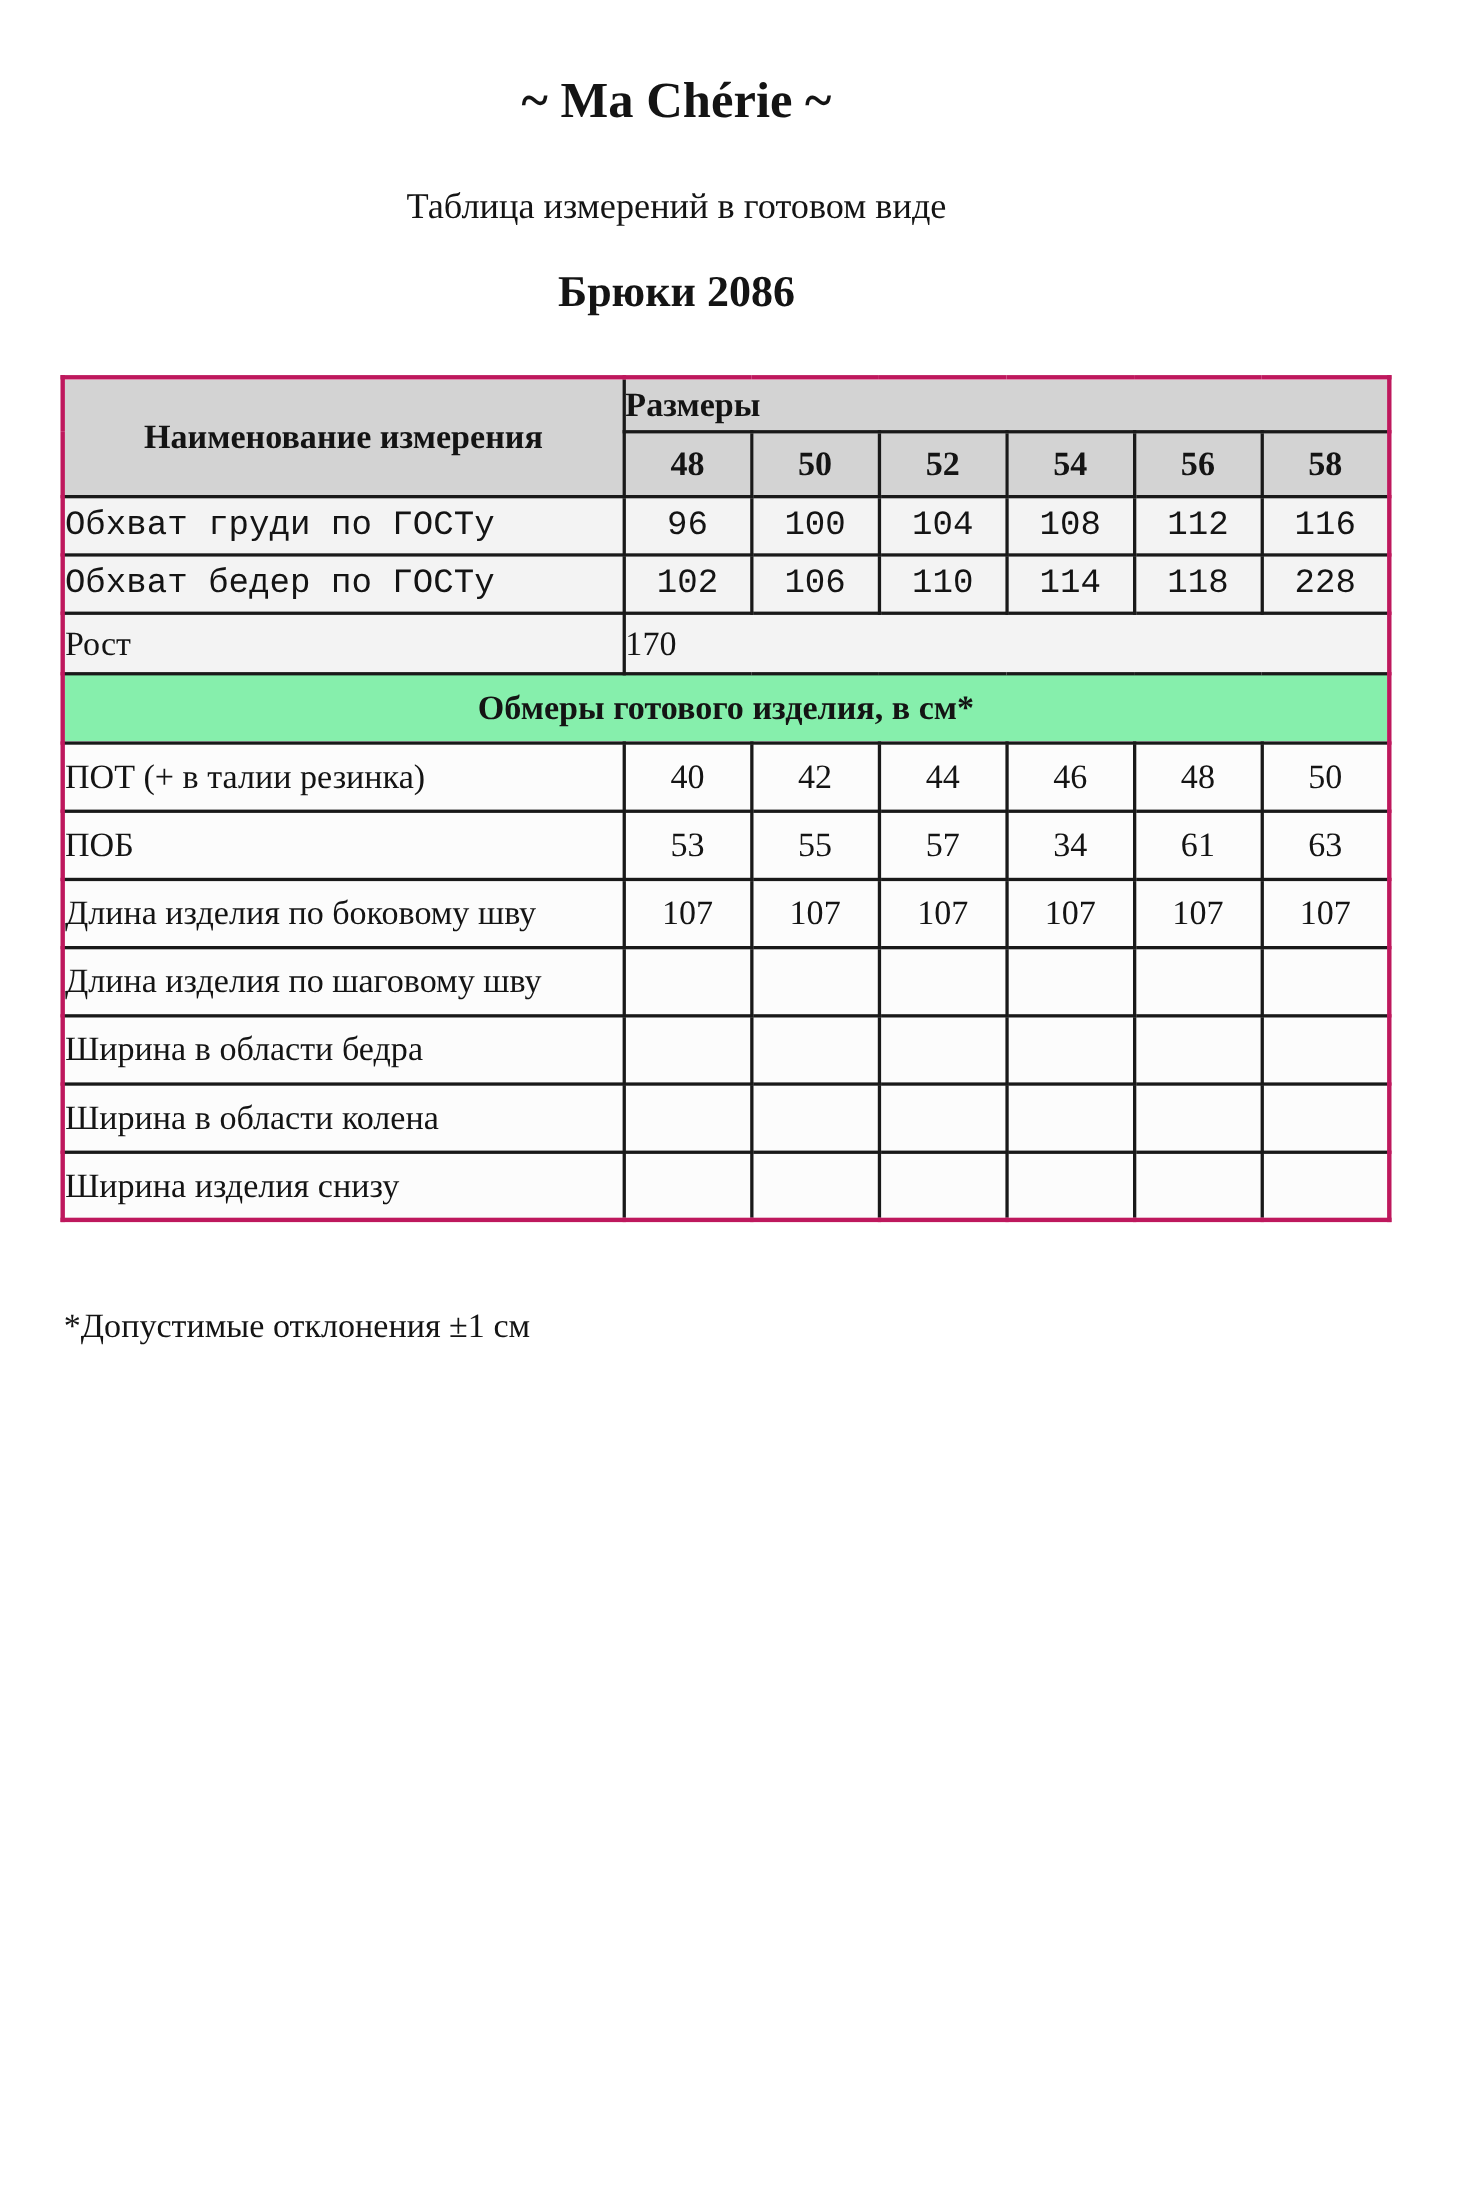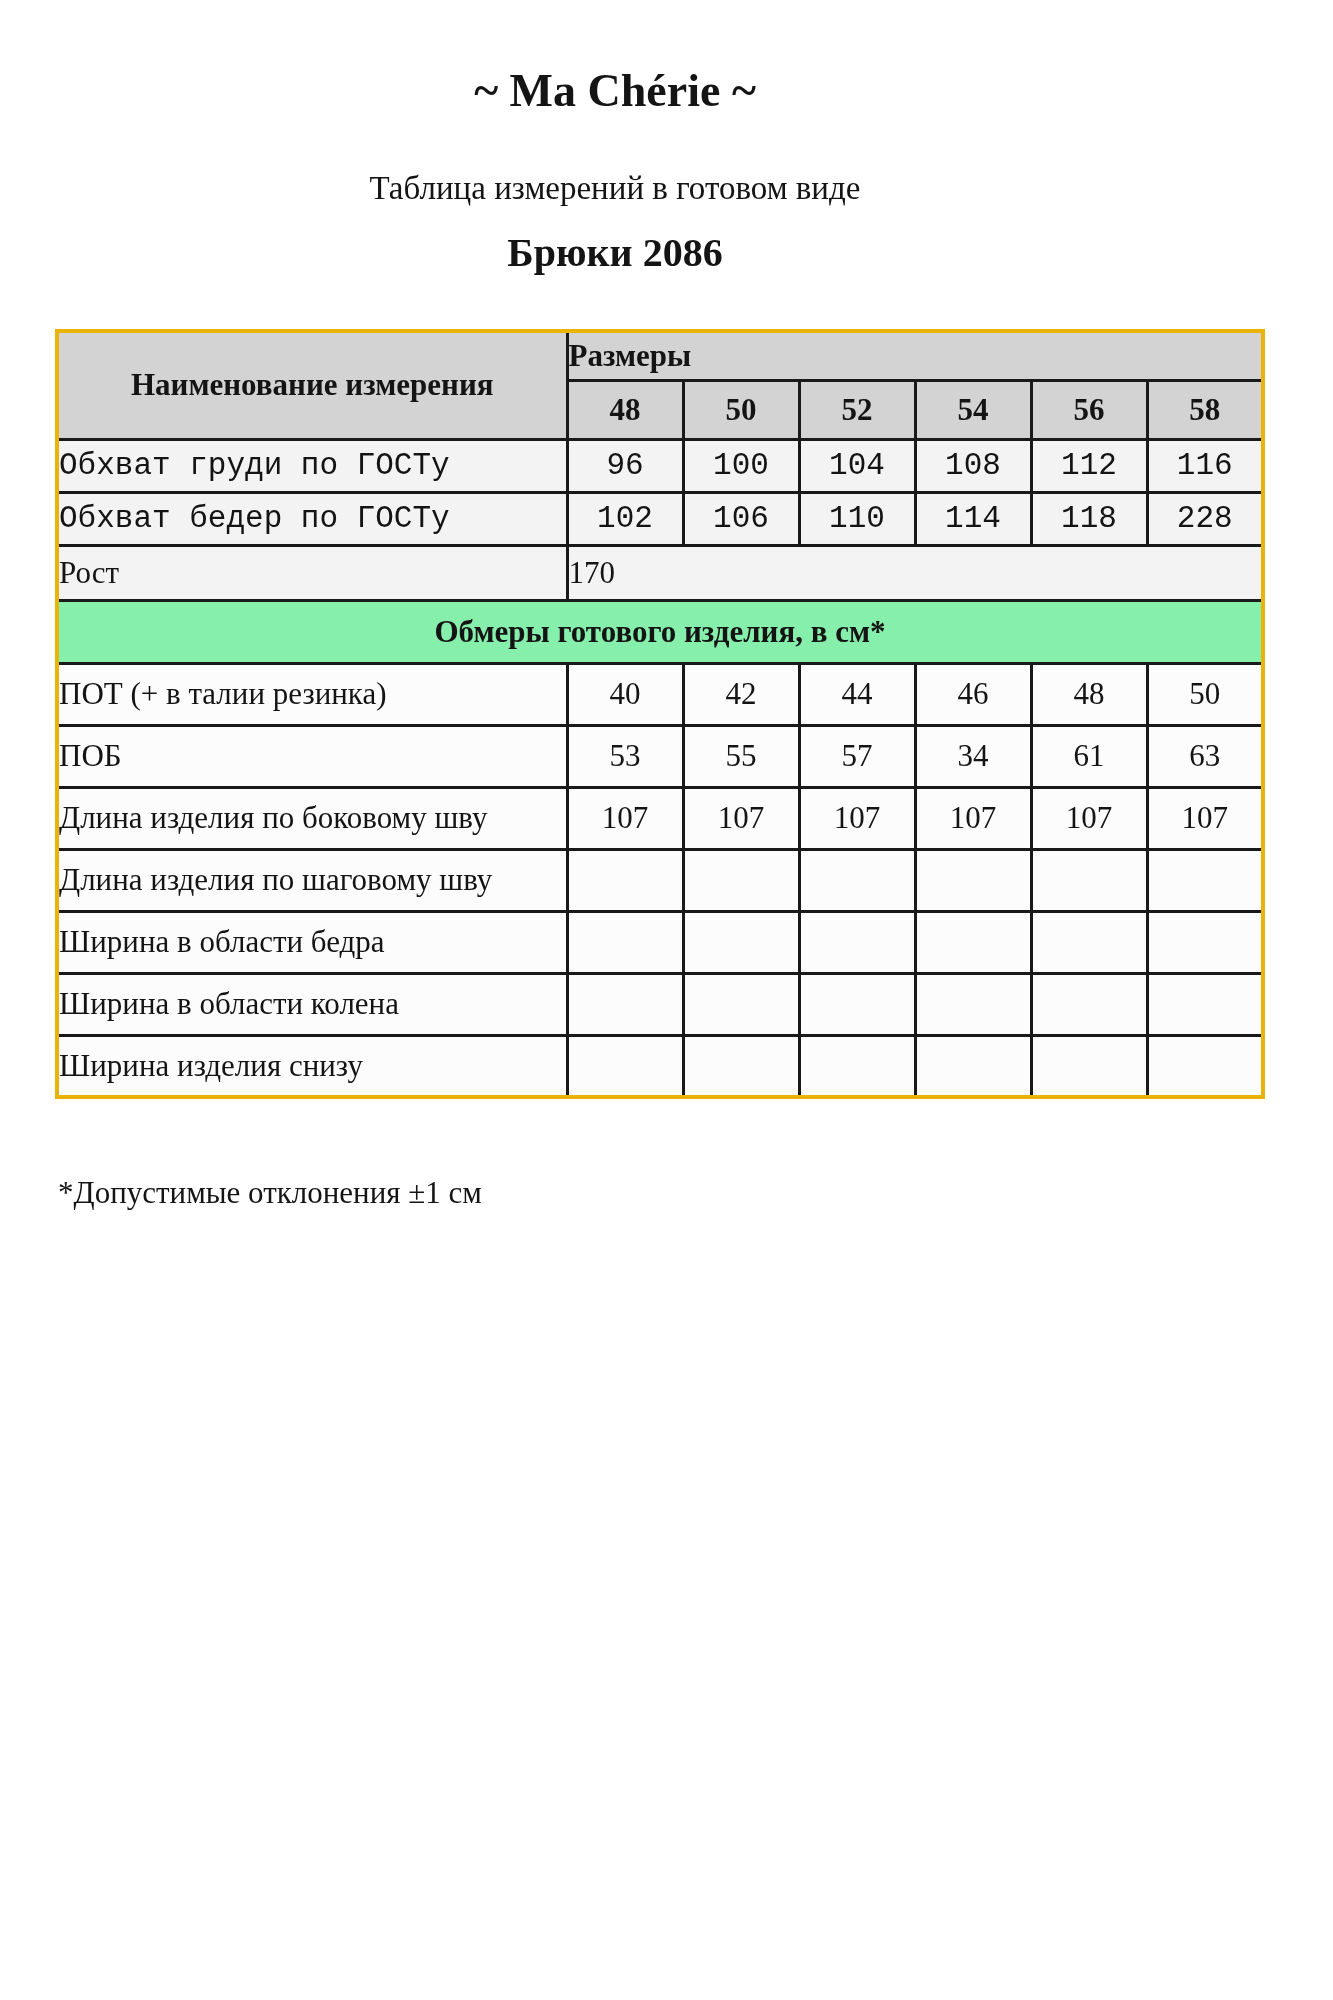--- a/index.html
+++ b/index.html
@@ -14,29 +14,29 @@
   .header-block { width: 1230px; margin: 0; text-align: center; }
   .brand-title {
     margin: 68px 0 0 0;
     font-size: 46px; line-height: 1.0; font-weight: bold;
   }
   .page-subtitle {
     margin: 58px 0 0 0;
     font-size: 33px; line-height: 1.0; font-weight: normal;
   }
   .product-title {
-    margin: 28px 0 0 0;
+    margin: 40px 0 0 0;
     font-size: 40px; line-height: 1.0; font-weight: bold; font-family: Liberation Serif, serif;
   }
   table.size-table {
     border-collapse: collapse;
     table-layout: fixed;
     width: 1208px;
     margin: 56px 0 0 55px;
-    border: 4px solid #eab308;
+    border: 4px solid #be185d;
   }
   col.c-label { width: 510px; }
   col.c-size  { width: 116px; }
   .size-table td {
     border: 3px solid #191919;
     font-size: 31px;
     padding: 0;
     vertical-align: middle;
     overflow: hidden;
   }

